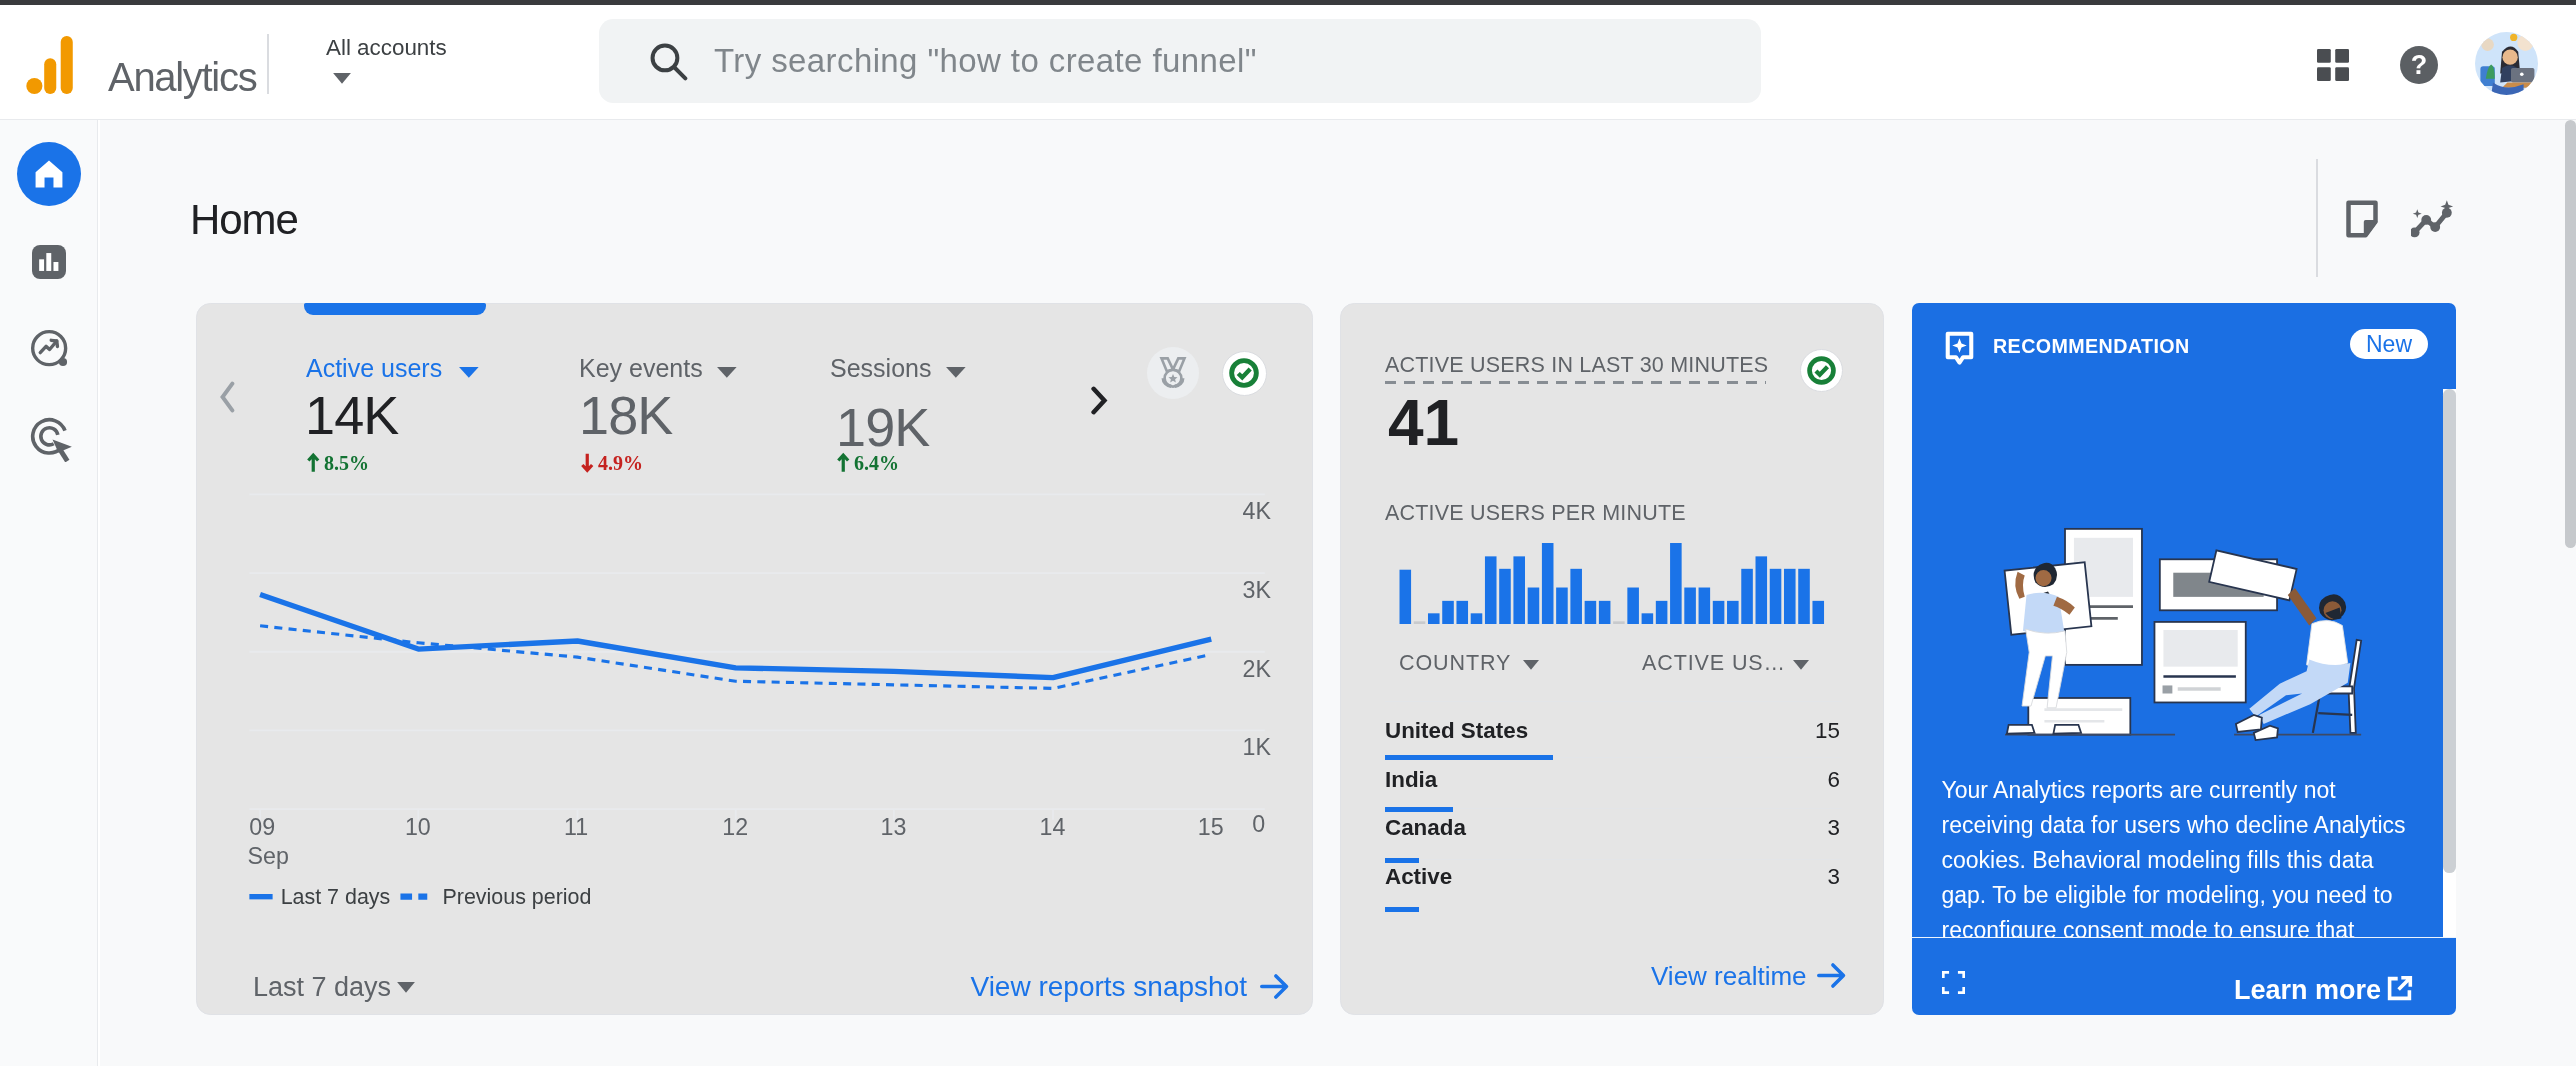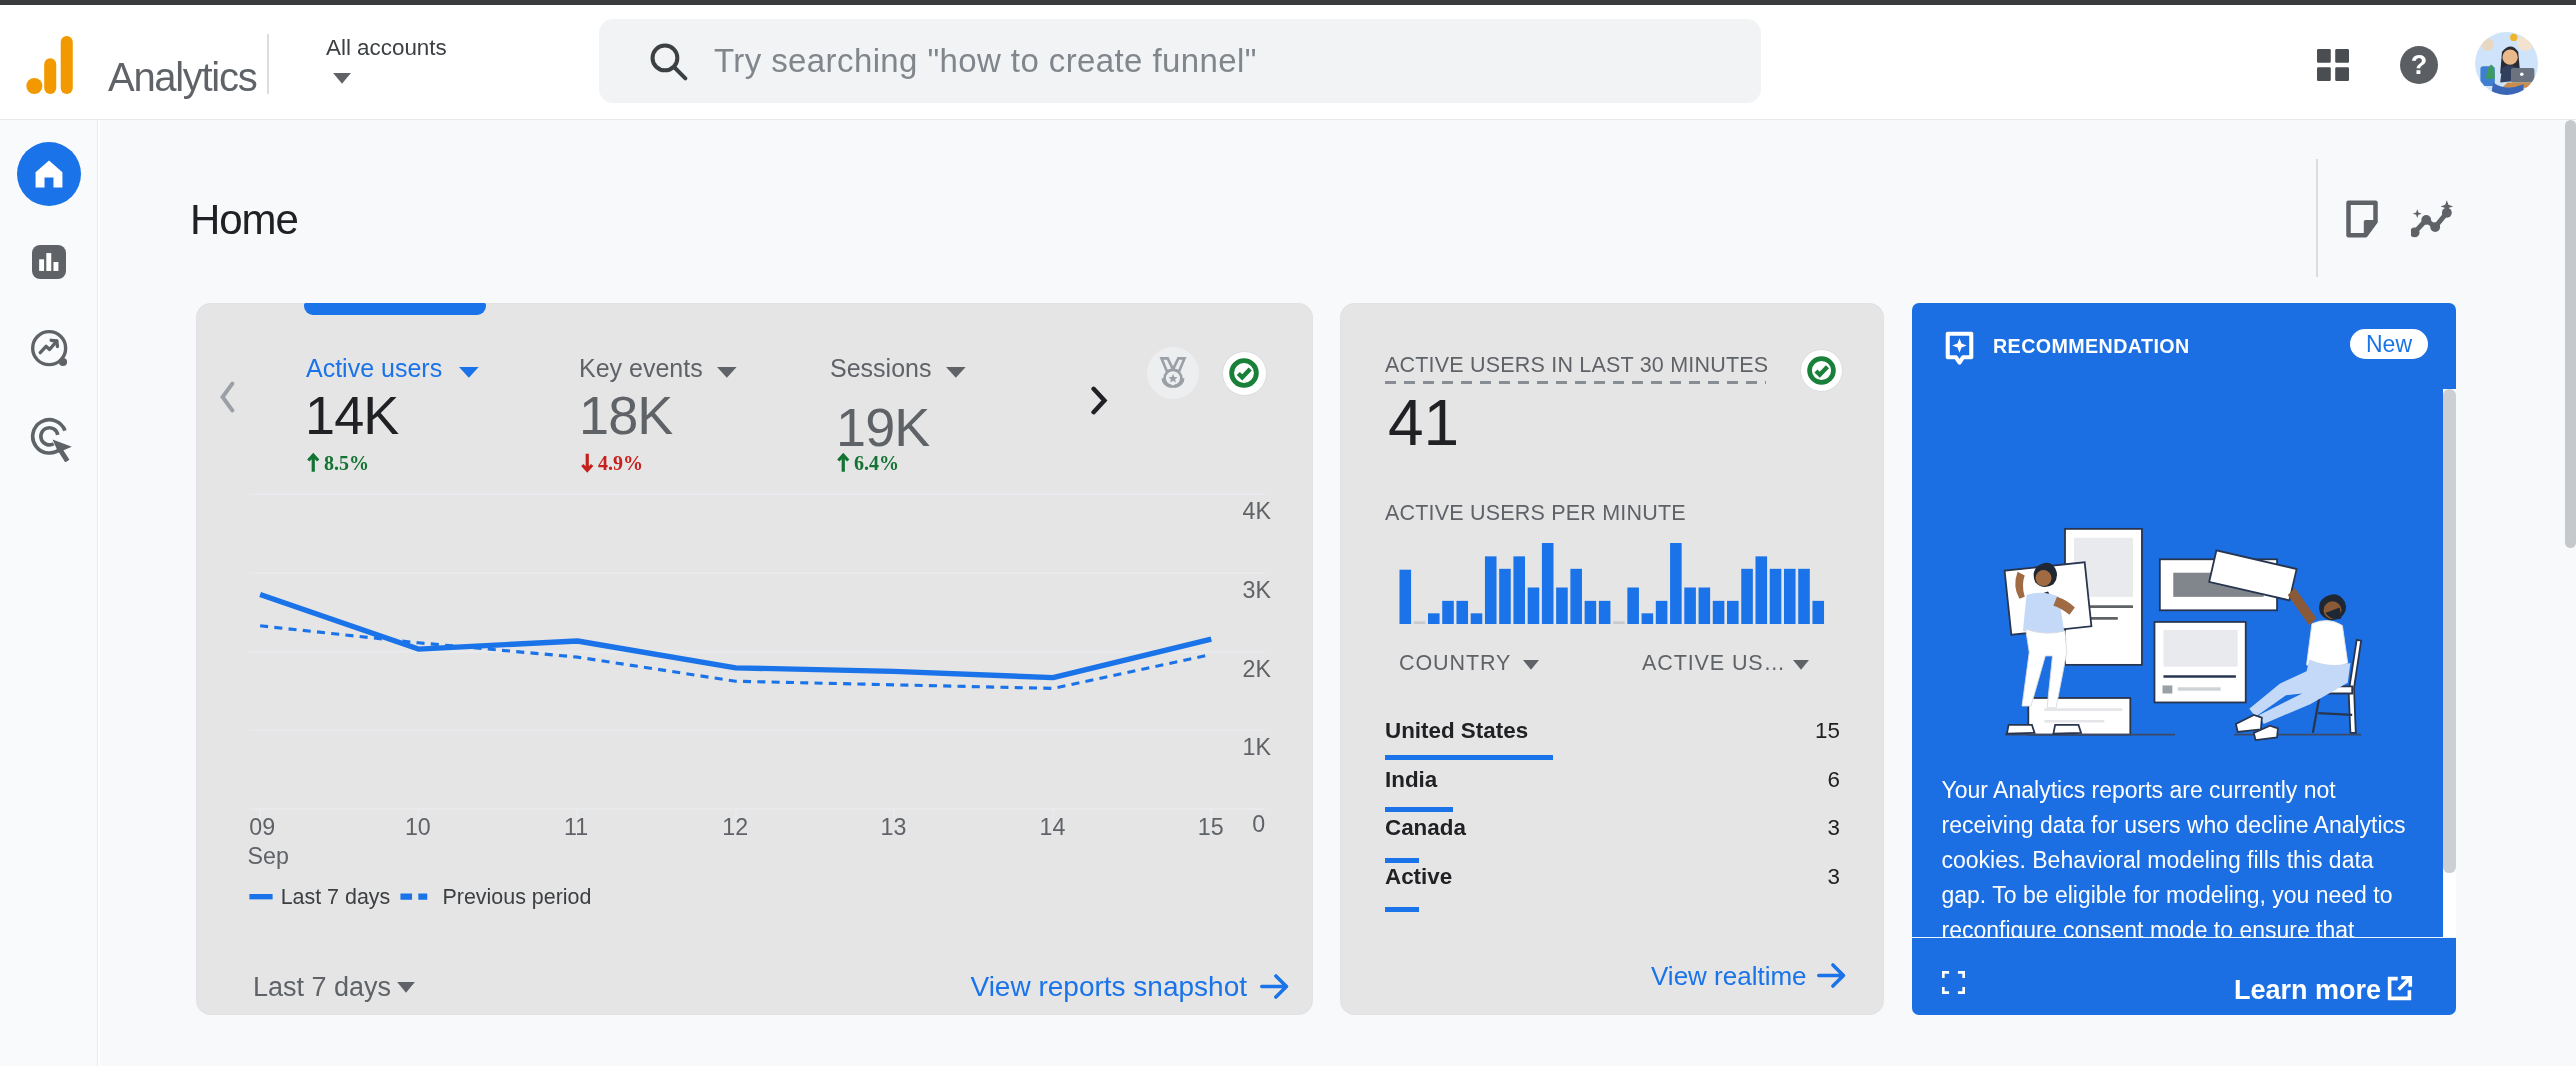--- a/index.html
+++ b/index.html
@@ -237,21 +237,21 @@
   </div>
 
   <div id="card2" class="abs card">
     <div class="abs" style="left:44px;top:51px;font-size:21.5px;line-height:21.5px;letter-spacing:0.2px;color:#5f6368;">ACTIVE USERS IN LAST 30 MINUTES</div>
     <div class="abs" style="left:44px;top:77px;width:381px;height:2.7px;background:repeating-linear-gradient(90deg,#878d93 0 10.7px,transparent 10.7px 19px);"></div>
     <div class="abs" style="left:459px;top:45px;width:43px;height:43px;border-radius:50%;background:#fff;border:1.8px solid #dadce0;box-sizing:border-box;"></div>
     <svg class="abs" style="left:466px;top:52px" width="29" height="29" viewBox="0 0 34 34">
       <circle cx="17" cy="17" r="14" fill="none" stroke="#188038" stroke-width="5.5"></circle>
       <path d="M10.5 17.5 L15 22 L24 12.5" fill="none" stroke="#188038" stroke-width="5"></path>
     </svg>
-    <div class="abs" style="left:47px;top:87px;font-size:64px;line-height:64px;color:#202124;">41</div>
+    <div class="abs" style="left:47px;top:87px;font-size:64px;line-height:64px;color:#202124;font-weight:bold;">41</div>
     <div class="abs" style="left:44px;top:199px;font-size:21.5px;line-height:21.5px;letter-spacing:0.2px;color:#5f6368;">ACTIVE USERS PER MINUTE</div>
     <svg class="abs" style="left:44px;top:231px" width="458" height="89" viewBox="0 0 512 100">
       <g fill="#1a73e8">
         <rect x="15" y="39" width="13" height="61"></rect>
         <rect x="47" y="88" width="13" height="12"></rect>
         <rect x="63" y="74" width="13" height="26"></rect>
         <rect x="79" y="74" width="13" height="26"></rect>
         <rect x="95" y="88" width="13" height="12"></rect>
         <rect x="111" y="24" width="13" height="76"></rect>
         <rect x="127" y="38" width="13" height="62"></rect>

